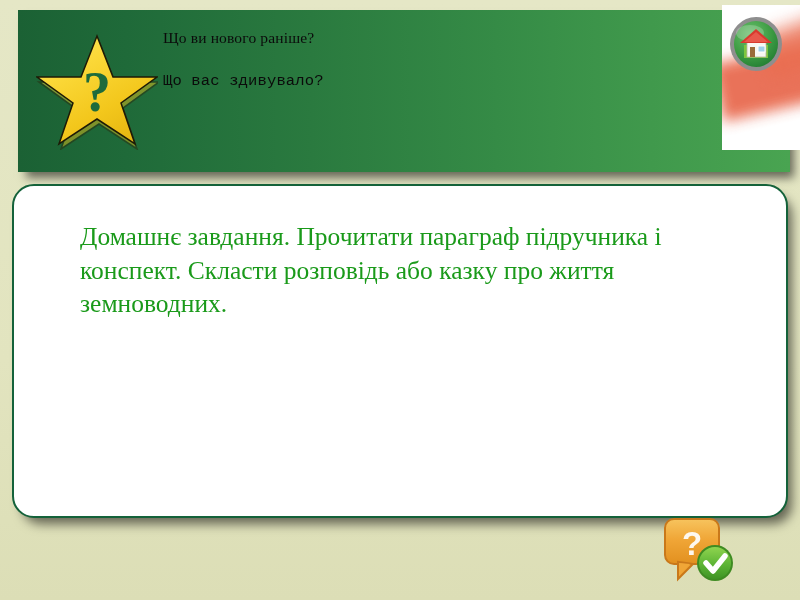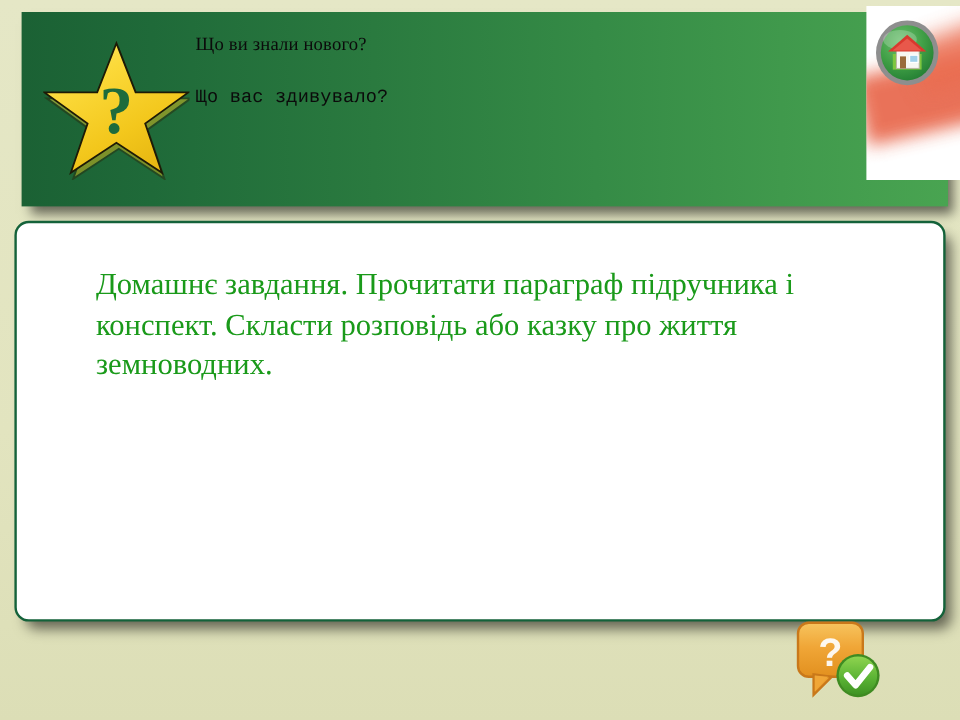--- a/index.html
+++ b/index.html
@@ -106,21 +106,21 @@
 
   
   #content-panel {
     position: absolute;
     left: 12px;
     top: 184px;
     width: 776px;
     height: 334px;
     background: #ffffff;
     border: 2px solid #14623a;
-    border-radius: 12px;
+    border-radius: 22px;
     box-shadow: 7px 9px 11px -3px rgba(0,0,0,0.55);
     box-sizing: border-box;
   }
   #homework-text {
     position: absolute;
     left: 66px;
     top: 34px;
     width: 640px;
     color: #1a9a1a;
     font-size: 25.5px;
@@ -139,21 +139,21 @@
   #question-check-badge svg { display:block; width:74px; height:68px; }
 </style>
 </head>
 <body>
 
 <div id="slide">
 
   <div id="header-band">
 
     <div id="header-questions">
-      <p class="q-line">Що ви знали нового?</p>
+      <p class="q-line">Що ви нового раніше?</p>
       <p class="q-line">Що вас здивувало?</p>
     </div>
 
     <div id="star-badge">
       <svg viewBox="0 0 122 118" xmlns="http://www.w3.org/2000/svg">
         <defs>
           <linearGradient id="starGrad" x1="0" y1="0" x2="0.6" y2="1">
             <stop offset="0%" stop-color="#fde96a"></stop>
             <stop offset="35%" stop-color="#fbd939"></stop>
             <stop offset="75%" stop-color="#f3c71c"></stop>

